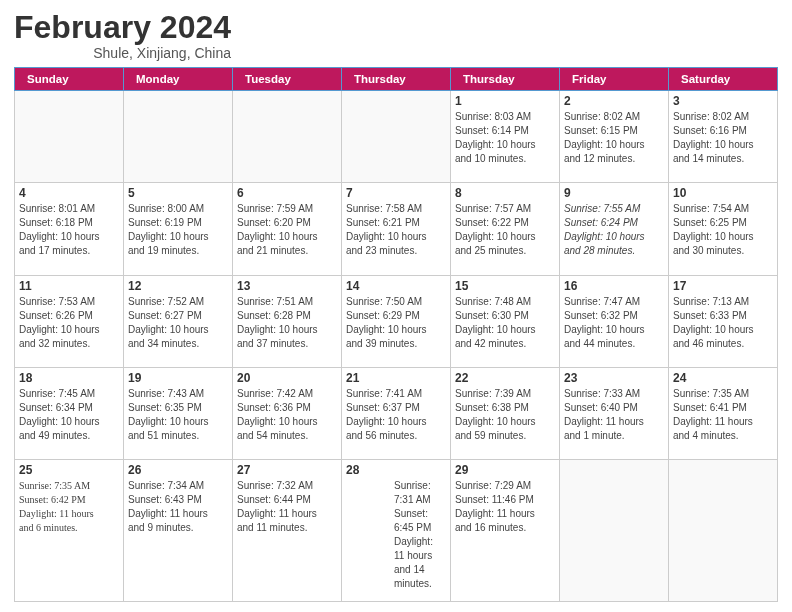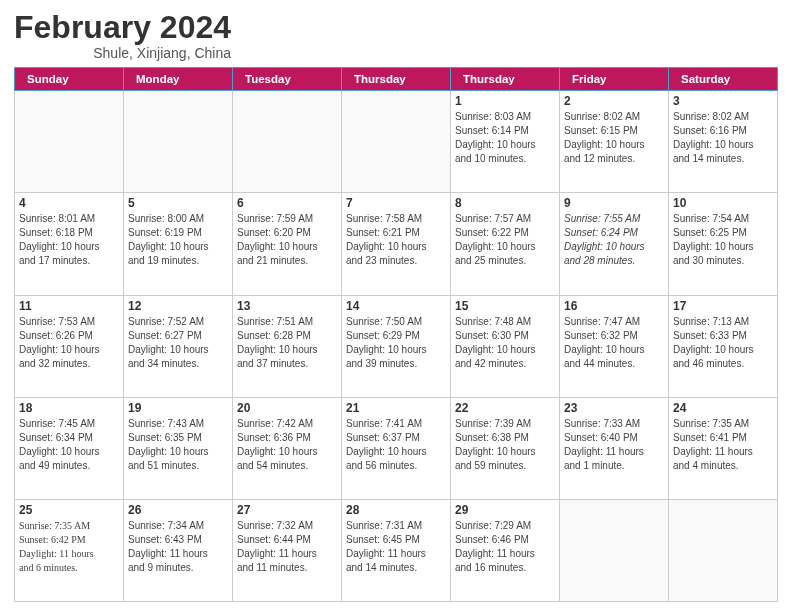--- a/index.html
+++ b/index.html
@@ -322,29 +322,29 @@
           </td>
           <td>
             <span class="day-num">27</span>
             <div class="day-info" style="white-space: pre-line;">Sunrise: 7:32 AM
 Sunset: 6:44 PM
 Daylight: 11 hours
 and 11 minutes.</div>
           </td>
           <td>
             <span class="day-num">28</span>
-            <div class="day-info" style="white-space: pre-line;">Sunrise: 7:31 AM
+            <div class="day-info" style="white-space: pre-line; margin-left: 48px;">Sunrise: 7:31 AM
 Sunset: 6:45 PM
 Daylight: 11 hours
 and 14 minutes.</div>
           </td>
           <td>
             <span class="day-num">29</span>
             <div class="day-info" style="white-space: pre-line;">Sunrise: 7:29 AM
-Sunset: 6:46 PM
+Sunset: 11:46 PM
 Daylight: 11 hours
 and 16 minutes.</div>
           </td>
           <td class="empty"></td>
           <td class="empty"></td>
         </tr>
       </tbody>
   </table>
 </div>
 

